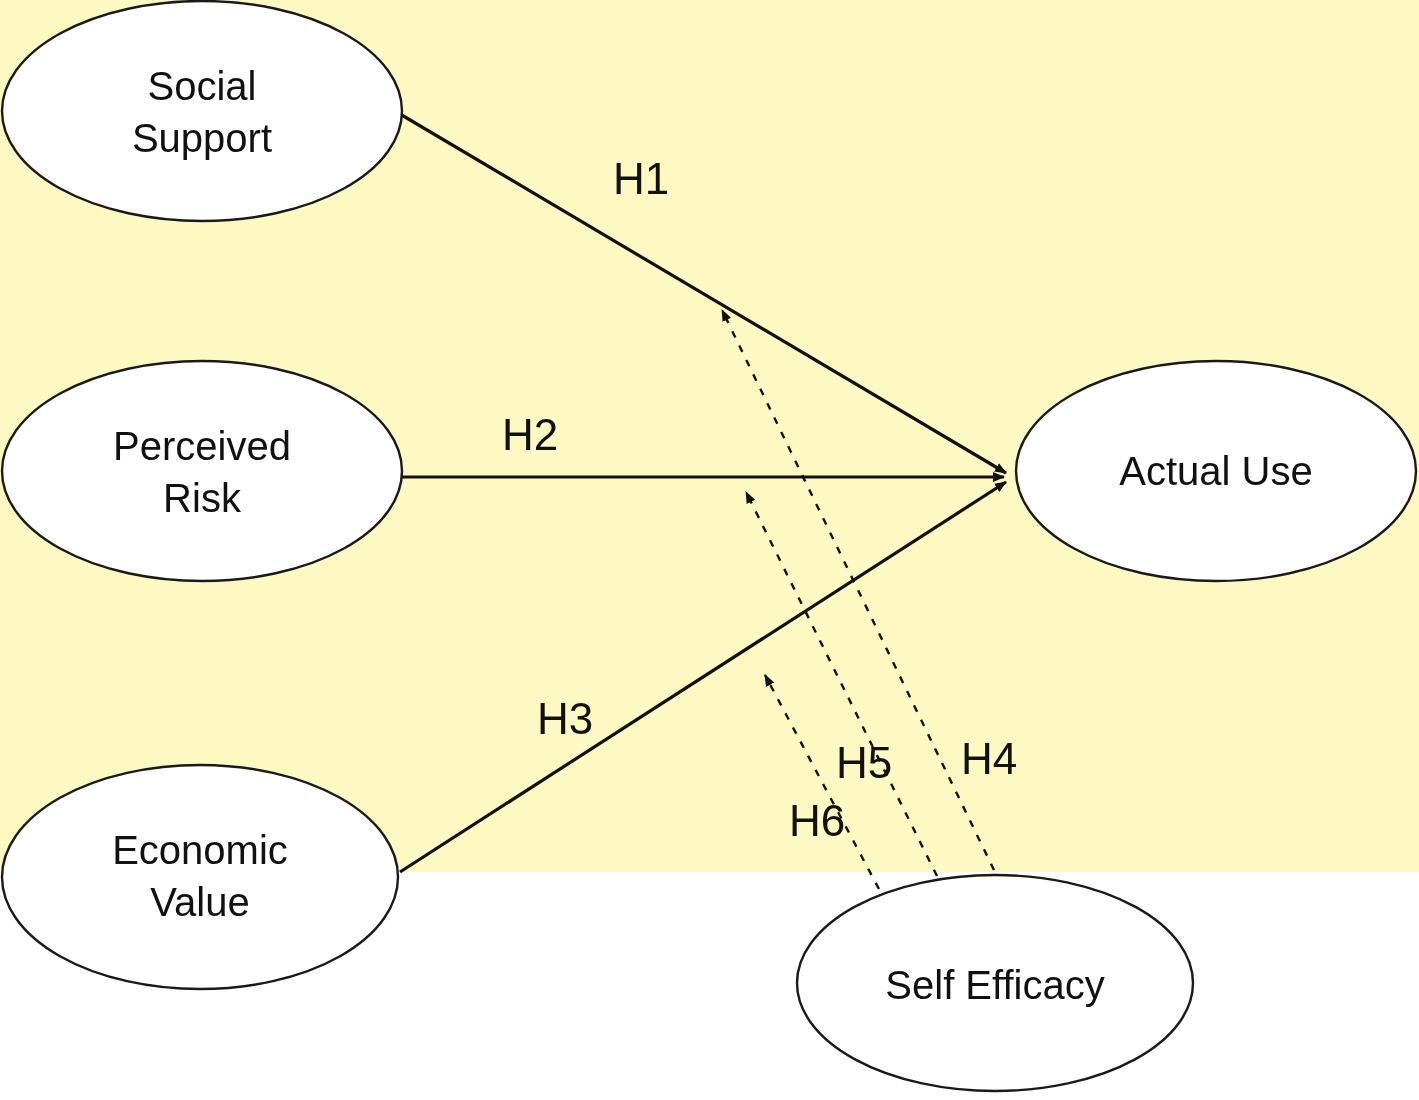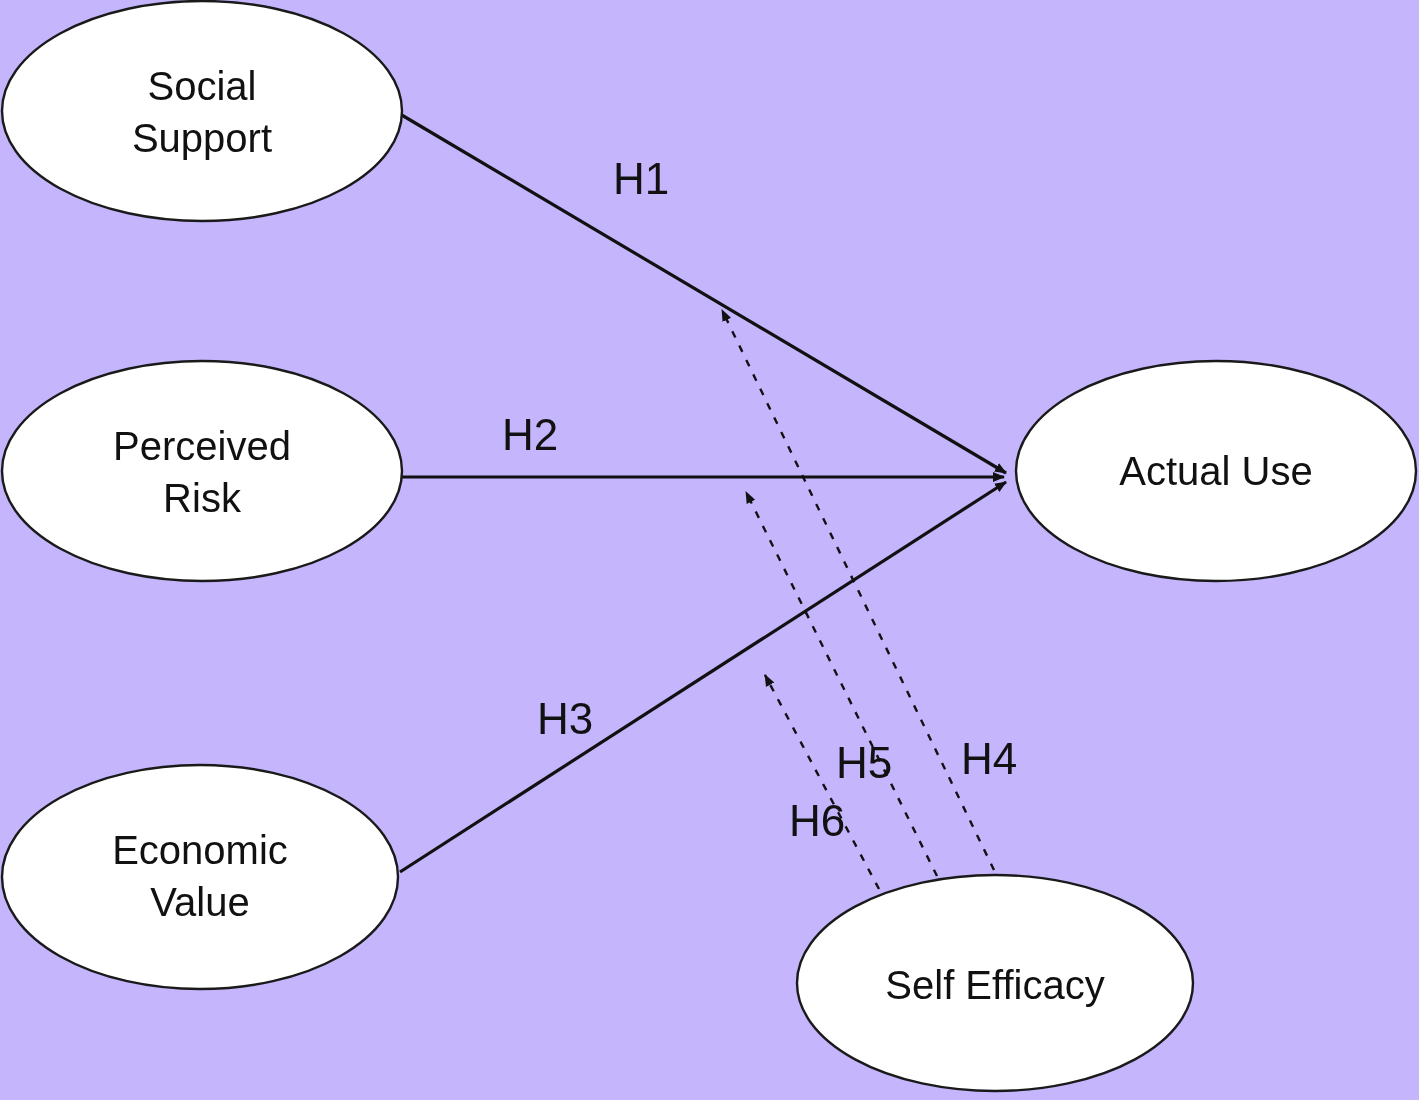--- a/index.html
+++ b/index.html
@@ -10,22 +10,22 @@
   }
   body {
     width: 1419px;
     height: 1100px;
     overflow: hidden;
     font-family: "Liberation Sans", sans-serif;
   }
   #diagram-root {
     position: relative;
     width: 1419px;
-    height: 1100px;
-    background: #c4b5fd;
+    height: 872px;
+    background: #fef9c3;
   }
   #model-svg {
     position: absolute;
     top: 0;
     left: 0;
     width: 1419px;
     height: 1100px;
     display: block;
   }
   .node-ellipse {

